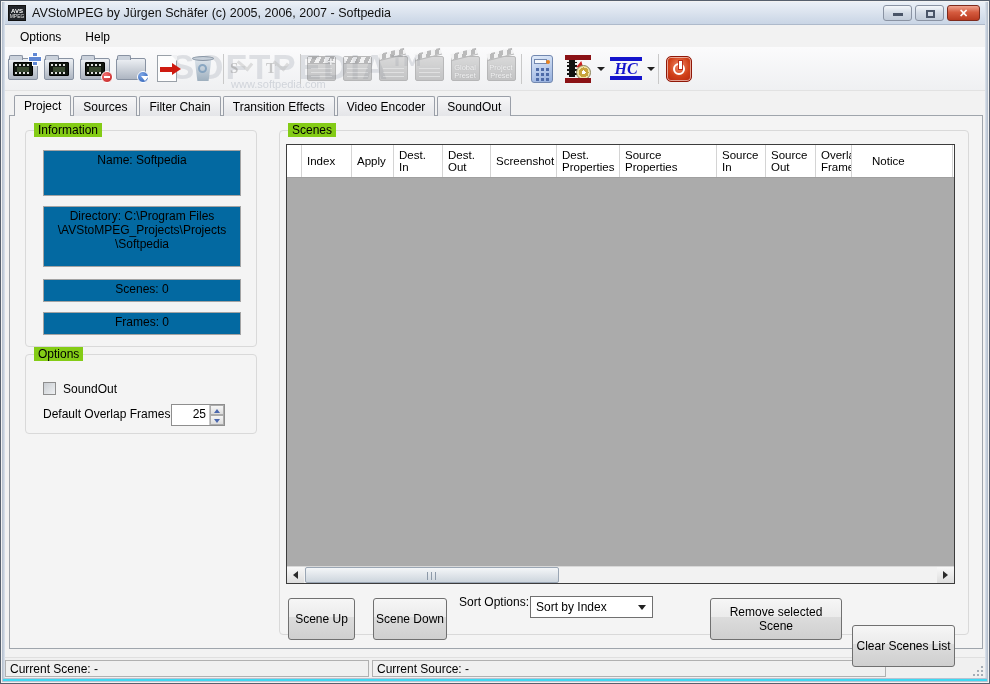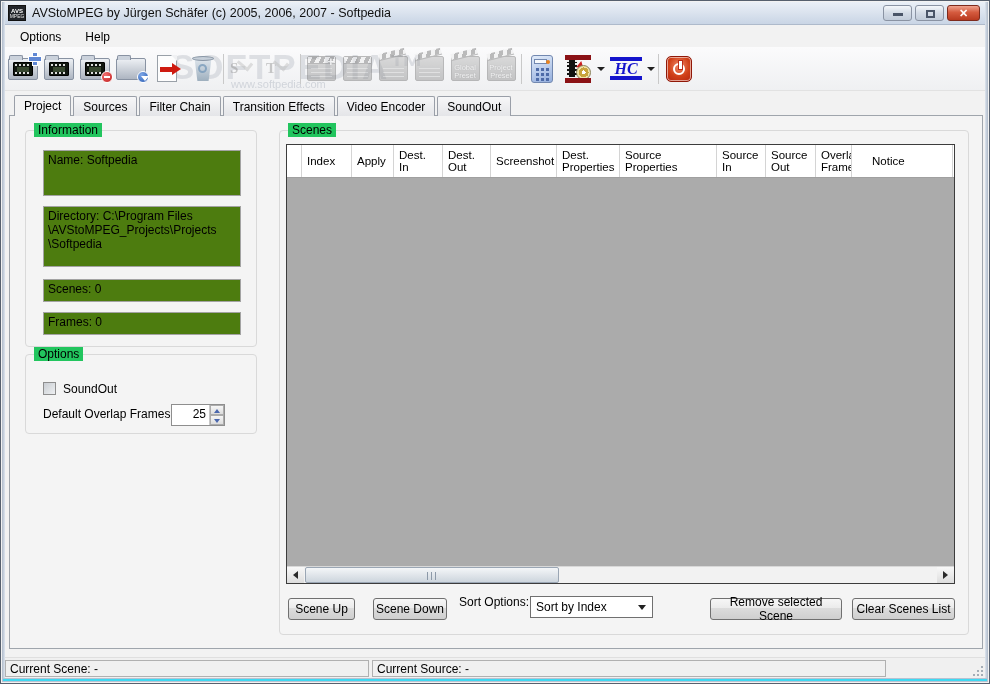--- a/index.html
+++ b/index.html
@@ -113,24 +113,24 @@
   
   #tabstrip { position:absolute; left:13px; top:94px; height:21px; display:flex; align-items:flex-end; z-index:5; }
   .tab { height:20px; padding:0 9px; display:flex; align-items:center; border:1px solid #9A9FA8; border-bottom:none;
     border-radius:2px 2px 0 0; background:linear-gradient(180deg,#F7F7F8,#E4E5E8); margin-right:2px; }
   .tab.active { height:21px; background:#F4F4F4; position:relative; z-index:6; }
 
   #tabpage { position:absolute; left:8px; top:114px; width:974px; height:534px; border:1px solid #9FA5AC; background:#F4F4F4; z-index:4; }
 
   
   .groupbox { position:absolute; border:1px solid #D9D9D9; border-radius:4px; }
-  .gb-title { position:absolute; top:-8px; left:8px; background:#22c55e; padding:0 4px; }
+  .gb-title { position:absolute; top:-8px; left:8px; background:#84cc16; padding:0 4px; }
 
   #gb-info { left:15px; top:14px; width:232px; height:217px; }
-  .infobox { position:absolute; left:17px; width:198px; background:#4d7c0f; border:1px solid #A3A3A3; padding:2px 4px; white-space:pre-line; line-height:14px; overflow:hidden; }
+  .infobox { position:absolute; left:17px; width:198px; background:#0369a1; border:1px solid #A3A3A3; padding:2px 4px; white-space:pre-line; line-height:14px; overflow:hidden;text-align:center; }
   #info-name { top:19px; height:46px; }
   #info-dir  { top:75px; height:61px; }
   #info-scenes { top:148px; height:23px; }
   #info-frames { top:181px; height:23px; }
 
   #gb-options { left:15px; top:238px; width:232px; height:80px; }
   #chk-soundout { position:absolute; left:17px; top:27px; width:13px; height:13px; border:1px solid #8E8E8E; background:linear-gradient(135deg,#C9CDD2,#EEF0F2); }
   #lbl-soundout { position:absolute; left:37px; top:27px; }
   #lbl-overlap { position:absolute; left:17px; top:52px; }
   #spinner { position:absolute; left:145px; top:49px; width:54px; height:22px; border:1px solid #8E8E8E; background:#FFF; display:flex; }
@@ -150,21 +150,21 @@
   #hscroll { position:absolute; left:0; right:0; bottom:0; height:17px; background:#F2F2F2; border-top:1px solid #D8D8D8; }
   .sb-btn { position:absolute; top:0; width:17px; height:16px; background:linear-gradient(180deg,#F8F8F8,#DDDDDD); display:flex; align-items:center; justify-content:center; }
   #sb-left { left:0; } #sb-right { right:0; }
   .tri-l { border-top:4px solid transparent; border-bottom:4px solid transparent; border-right:5px solid #2A2A2A; }
   .tri-r { border-top:4px solid transparent; border-bottom:4px solid transparent; border-left:5px solid #2A2A2A; }
   #sb-thumb { position:absolute; left:18px; top:0px; width:254px; height:16px; border:1px solid #9AA6B4; border-radius:2px;
     background:linear-gradient(180deg,#F4F6F8,#CDD5DD); }
   #sb-grip { position:absolute; left:50%; top:4px; width:11px; height:8px; margin-left:-5px;
     background:repeating-linear-gradient(90deg,#8C99A8 0 1px,transparent 1px 4px); }
 
-  .btn { position:absolute; height:22px; border:1px solid #707070; border-radius:3px; text-align:center;
+  .btn { position:absolute; height:42px; border:1px solid #707070; border-radius:3px; text-align:center;
     background:linear-gradient(180deg,#F6F6F6 0%,#EBEBEB 45%,#DCDCDC 46%,#CFCFCF 100%); display:flex; align-items:center; justify-content:center; }
   #btn-scene-up   { left:8px;  top:467px; width:67px; }
   #btn-scene-down { left:93px; top:467px; width:74px; }
   #lbl-sort { position:absolute; left:179px; top:464px; }
   #combo-sort { position:absolute; left:250px; top:465px; width:123px; height:22px; background:#FFF; border:1px solid #707070; display:flex; align-items:center; padding-left:5px; }
   #combo-sort .carr { position:absolute; right:6px; top:8px; border-left:4.5px solid transparent; border-right:4.5px solid transparent; border-top:5px solid #222; }
   #btn-remove { left:430px; top:467px; width:132px; }
   #btn-clear  { left:572px; top:467px; width:103px; }
 
   
@@ -426,21 +426,21 @@
       </div>
 
       <div class="btn" id="btn-scene-up" style="white-space: pre-line;">Scene Up</div>
       <div class="btn" id="btn-scene-down" style="white-space: pre-line;">Scene Down</div>
       <span id="lbl-sort" style="white-space: pre-line;">Sort Options:</span>
       <div id="combo-sort">
         <span style="white-space: pre-line;">Sort by Index</span>
         <span class="carr"></span>
       </div>
       <div class="btn" id="btn-remove" style="white-space: pre-line;">Remove selected Scene</div>
-      <div class="btn" id="btn-clear" style="white-space: pre-line;">Clear Scenes List</div>
+      <div class="btn" id="btn-clear" style="white-space: pre-line; margin-top: 27px;">Clear Scenes List</div>
     </div>
   </div>
 
   <div id="statusbar">
     <div class="status-panel" id="status-source" style="white-space: pre-line;">Current Source: -</div>
     <div class="status-panel" id="status-scene" style="white-space: pre-line;">Current Scene: -</div>
     <div id="grip">
       <i style="right:0;bottom:0;position:absolute;"></i>
         <i style="right:4px;bottom:0;position:absolute;"></i>
         <i style="right:8px;bottom:0;position:absolute;"></i>

